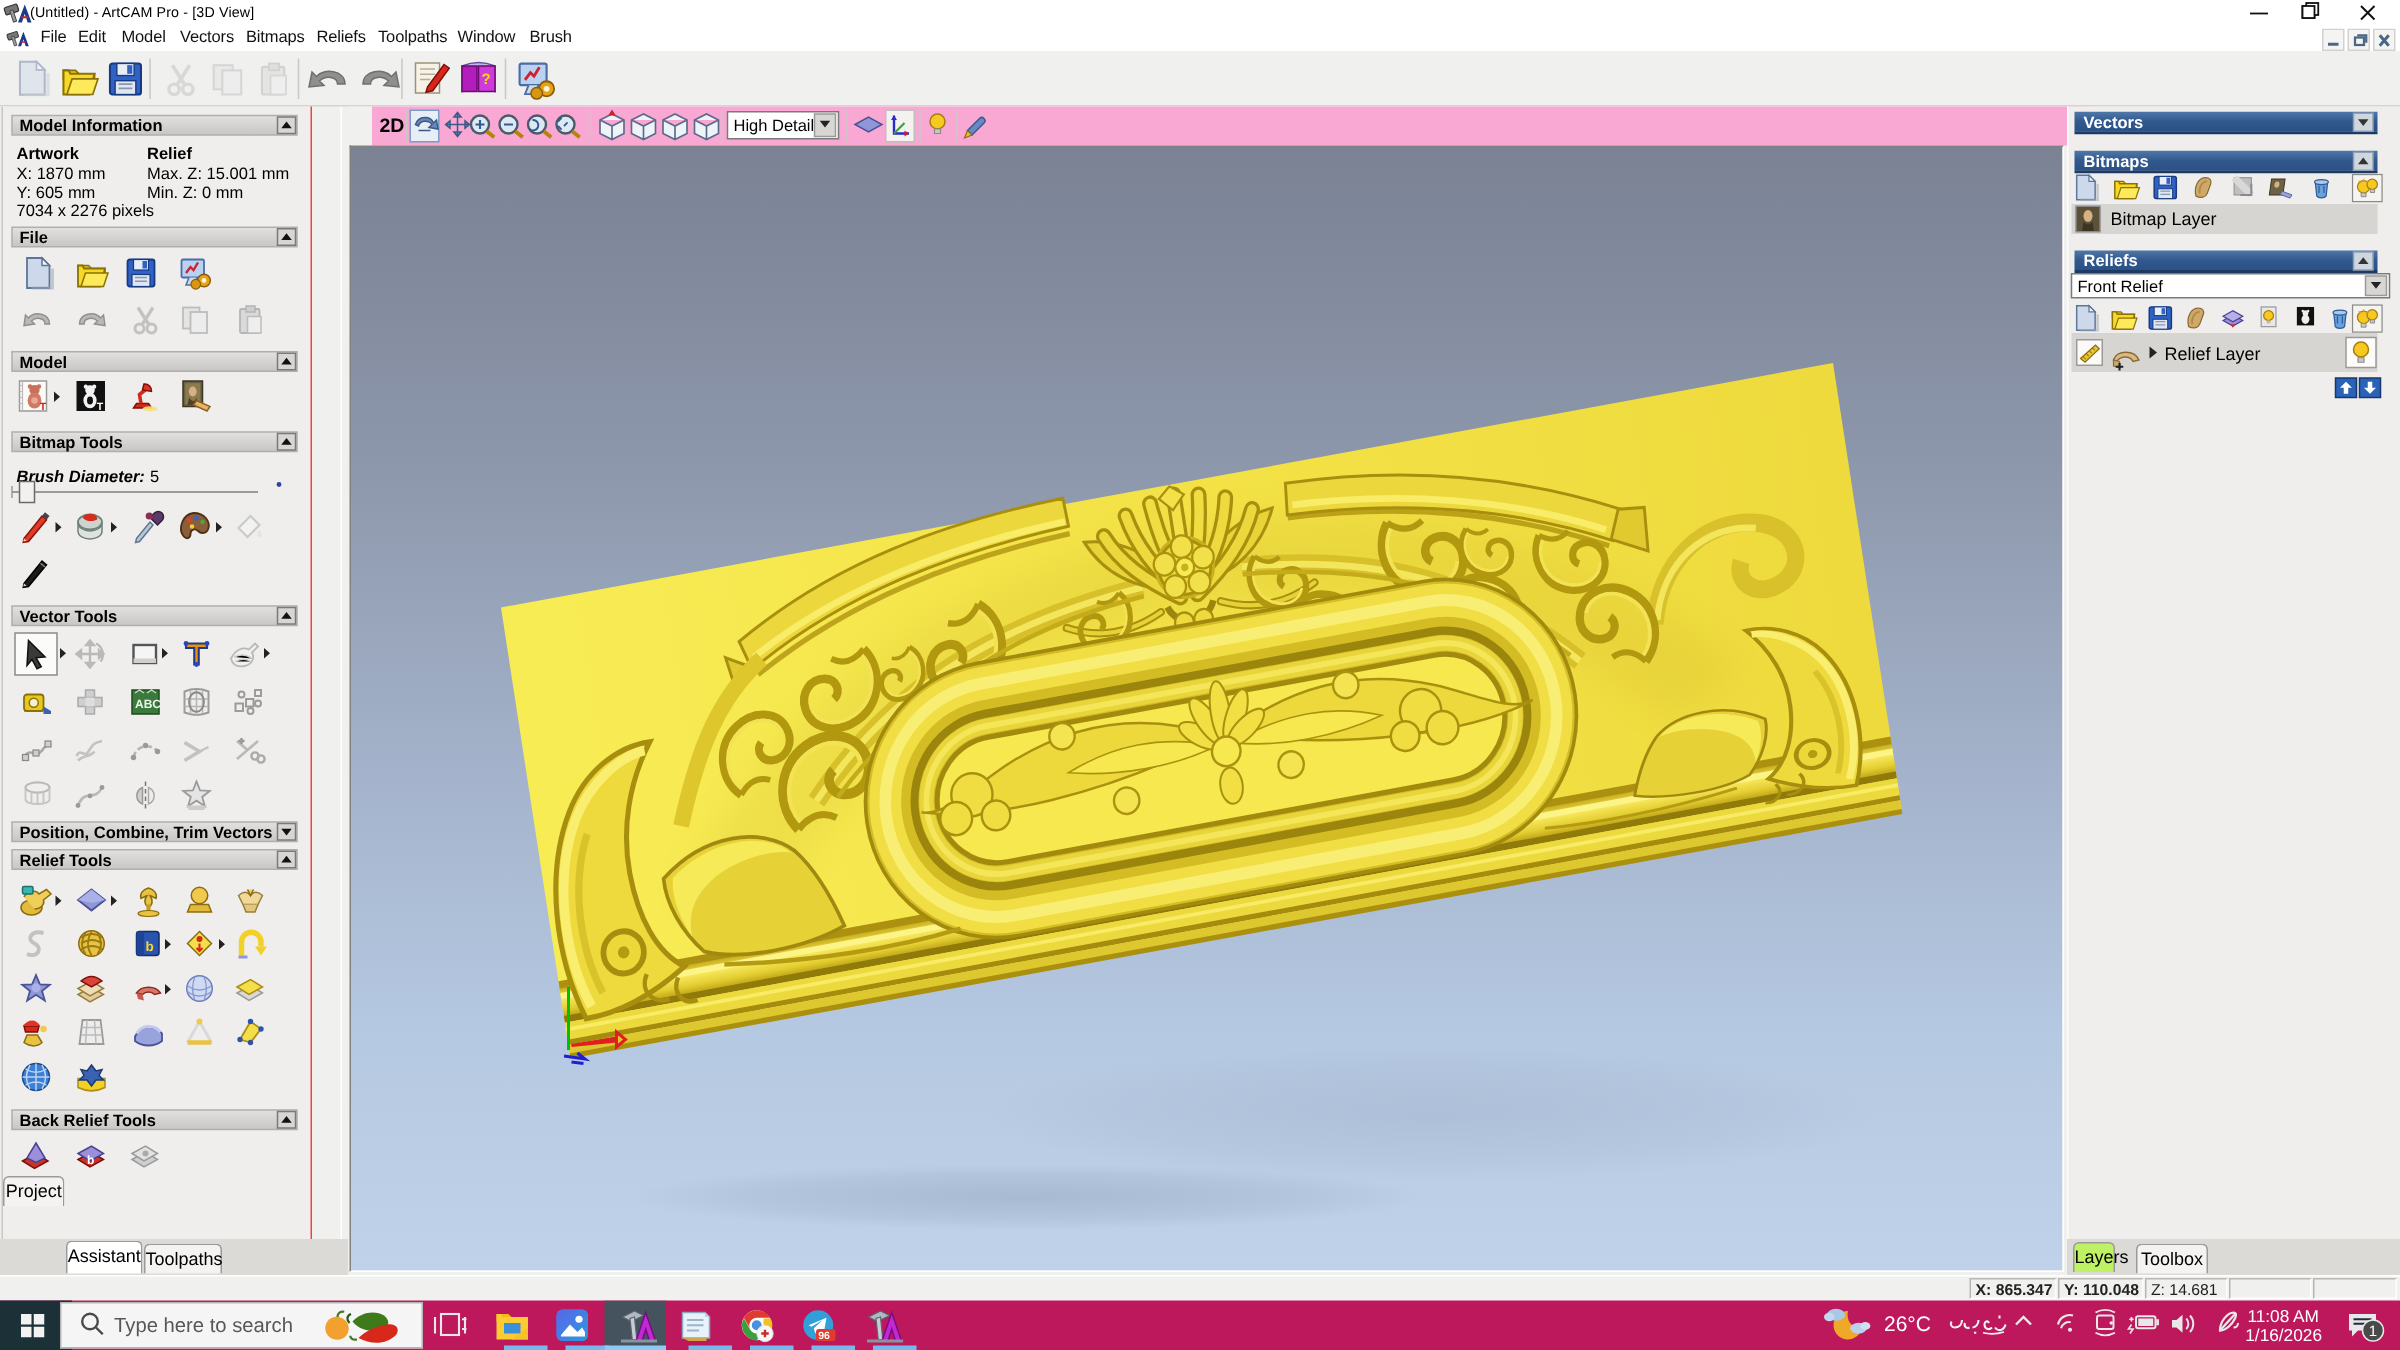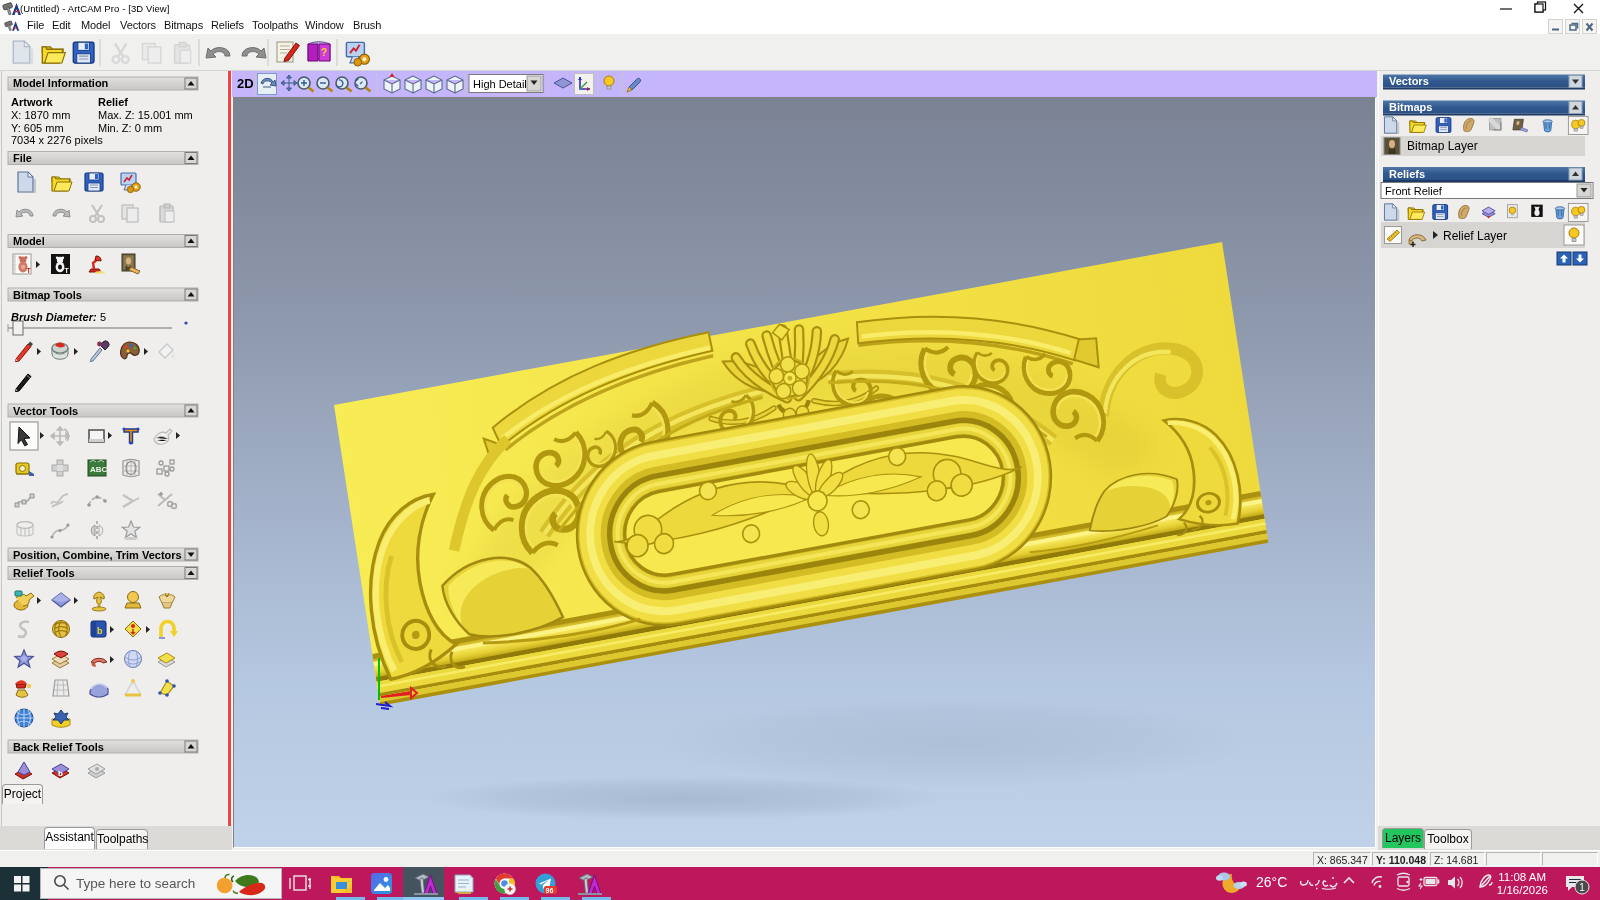--- a/index.html
+++ b/index.html
@@ -9,23 +9,23 @@
 #page{position:relative;width:1600px;height:900px;background:#f0f0ef;}
 
 
 #titlebar{left:0;top:0;width:1600px;height:18px;background:#ffffff;font-size:12px;color:#000;}
 #titletxt{left:20px;top:3px;font-size:9.5px;letter-spacing:0.1px;}
 #menubar{left:0;top:18px;width:1600px;height:16px;background:#ffffff;font-size:11px;color:#111;letter-spacing:-0.1px;}
 .menuitem{position:absolute;top:1px;}
 #toolbar{left:0;top:34px;width:1600px;height:37px;background:#f0f0ef;border-bottom:1px solid #d5d3d0;}
 
 
-#leftpanel{left:0;top:71px;width:231px;height:779px;background:#efeeec;border-right:4px solid #ef4444;}
+#leftpanel{left:0;top:71px;width:208px;height:779px;background:#efeeec;border-right:1px solid #ef4444;}
 #canvascol{left:232px;top:71px;width:1145px;height:779px;background:#f0f0ef;}
-#viewbar{left:0;top:0;width:1145px;height:26px;background:#c4b5fd;}
+#viewbar{left:16px;top:0;width:1145px;height:26px;background:#f9a8d4;}
 #canvas{left:1px;top:26px;width:1143px;height:751px;
  background:linear-gradient(#7a8294 0%, #8d97ab 28%, #a3b2ca 55%, #b5c8e1 78%, #bfd2e9 100%);
  border-top:1px solid #828282;border-left:1px solid #828282;border-right:1px solid #fff;border-bottom:1px solid #fff;}
 #rightpanel{left:1378px;top:71px;width:222px;height:779px;background:#efeeec;border-left:1px solid #fcfcfc;}
 
 
 .tab{position:absolute;height:20px;background:#f4f3f1;border:1px solid #9a9a9a;border-bottom:none;
  border-radius:4px 4px 0 0;font-size:12px;color:#000;text-align:center;line-height:19px;}
 #tabstrip-l{left:0;top:826px;width:232px;height:24px;background:#dcdad6;}
 #tabstrip-r{left:1378px;top:826px;width:222px;height:24px;background:#dcdad6;}
@@ -988,25 +988,25 @@
  <path d="M201 191.5 l-4 -4 h2.5 v-4 h3 v4 h2.5 Z" fill="#fff"></path>
 </g>
 </svg>
   </div>
 
   <div class="abs" id="tabstrip-l"></div>
   <div class="abs" id="tabstrip-r"></div>
   <div class="tab" style="left:2px;top:784px;width:41px;">Project</div>
   <div class="tab" style="left:44px;top:827px;width:51px;height:22px;background:#fff;z-index:2">Assistant</div>
   <div class="tab" style="left:96px;top:829px;width:52px;">Toolpaths</div>
-  <div class="tab" style="left:1382px;top:828px;width:42px;background:#22c55e;z-index:2">Layers</div>
+  <div class="tab" style="left:1382px;top:828px;width:28px;background:#bef264;z-index:2">Layers</div>
   <div class="tab" style="left:1424px;top:829px;width:48px;">Toolbox</div>
 
   <div class="abs" id="statusbar">
-    <div class="scell" style="left:1313px;width:58px;">X: 865.347</div>
+    <div class="scell" style="left:1313px;width:58px;font-weight:bold;">X: 865.347</div>
     <div class="scell" style="left:1372px;width:57px;font-weight:bold;">Y: 110.048</div>
     <div class="scell" style="left:1430px;width:55px;">Z: 14.681</div>
     <div class="scell" style="left:1486px;width:55px;"></div>
     <div class="scell" style="left:1542px;width:56px;"></div>
   </div>
 
   <div class="abs" id="taskbar">
     <div class="abs" id="startbtn"></div>
     <div class="abs" id="searchbox"></div>
     <svg width="1600" height="33" viewBox="0 0 1600 33" style="position:absolute;left:0;top:0" font-family="Liberation Sans, sans-serif">

